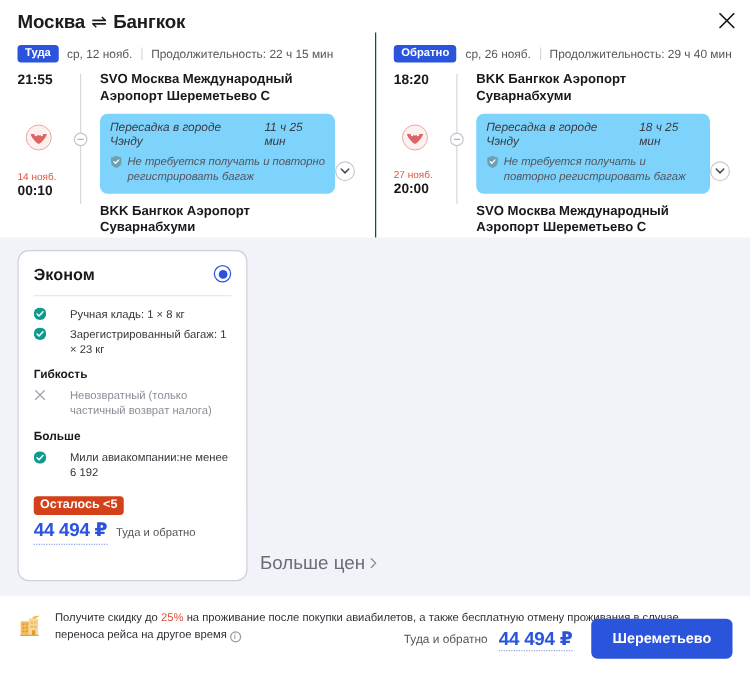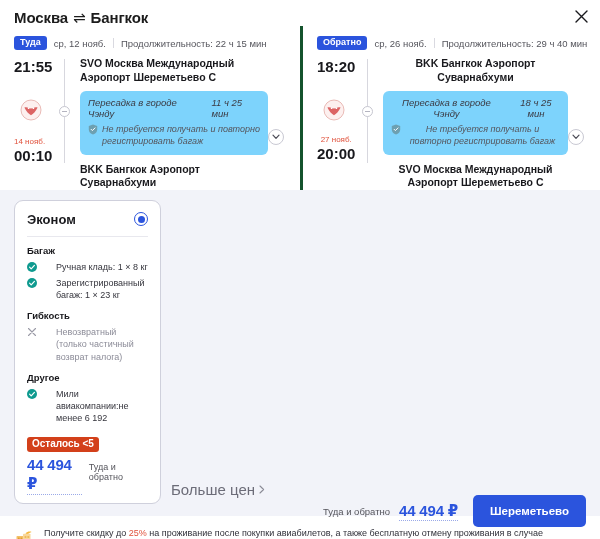--- a/index.html
+++ b/index.html
@@ -23,38 +23,38 @@
   .close-btn {
     position: absolute; top: 6px; right: 9px;
     width: 20px; height: 20px; cursor: pointer;
     display: flex; align-items: center; justify-content: center;
   }
   .close-btn svg { display: block; }
 
   
   .legs { display: flex; width: 100%; padding: 0 0 0 0; }
   .leg { width: 50%; position: relative; padding: 0 10px 0 14px; }
-  .leg.return { padding-left: 14px; border-left: 3px solid #14532d; text-align: center; }
+  .leg.return { padding-left: 14px; border-left: 1px solid #14532d; }
 
   .leg-head {
     display: flex; align-items: center; gap: 7px;
     margin-top: 10px; margin-bottom: 7px; white-space: nowrap;
   }
   .tag {
     background: #2b54dd; color: #fff; font-size: 9px; font-weight: 700;
     padding: 2px 6px 3px 6px; border-radius: 3px; line-height: 1;
   }
   .leg-date { font-size: 9.5px; color: #55555c; }
   .vsep { width: 1px; height: 10px; background: #d9d9e0; display: inline-block; }
   .leg-dur { font-size: 9.5px; color: #55555c; }
 
   
   .tl { display: grid; grid-template-columns: 40px 22px 1fr 22px; column-gap: 0; position: relative; }
   .tl-times { position: relative; }
-  .row-dep, .row-arr { font-size: 15px; font-weight: 700; color: #19191d; line-height: 1.15; }
+  .row-dep, .row-arr { font-size: 11px; font-weight: 700; color: #19191d; line-height: 1.15; }
   .daylabel { font-size: 8px; color: #e0503a; line-height: 1.25; font-weight: 400; }
   .time-dep { position: absolute; top: 1px; left: 0; }
   .airline-logo { position: absolute; left: 6px; }
   .time-arr { position: absolute; left: 0; }
 
   .tl-line { position: relative; }
   .tl-line .bar {
     position: absolute; left: 10px; top: 2px; bottom: 2px; width: 1px; background: #d7d7de;
   }
   .tl-line .node {
@@ -78,22 +78,22 @@
 
   .chev {
     width: 16px; height: 16px; border-radius: 50%; border: 1px solid #c9c9d3;
     display: flex; align-items: center; justify-content: center; cursor: pointer;
     background: #fff; align-self: center; margin-top: 28px;
   }
 
   
   .fare-zone { background: #f2f3f9; padding: 10px 14px 12px 14px; display: flex; align-items: flex-end; gap: 10px; }
   .fare-card {
-    width: 147px; background: #fff; border: 1px solid #cfd0dc; border-radius: 9px;
-    padding: 11px 12px 8px 12px;
+    width: 184px; background: #fff; border: 1px solid #cfd0dc; border-radius: 9px;
+    padding: 11px 12px 28px 12px;
   }
   .fare-head { display: flex; justify-content: space-between; align-items: center; margin-bottom: 9px; }
   .fare-name { font-size: 13px; font-weight: 700; color: #19191d; }
   .radio {
     width: 14px; height: 14px; border-radius: 50%; border: 1.6px solid #2b54dd;
     display: flex; align-items: center; justify-content: center; cursor: pointer;
   }
   .radio:after { content: ""; width: 7px; height: 7px; border-radius: 50%; background: #2b54dd; }
   .divider { height: 1px; background: #e8e8ee; margin: 0 0 8px 0; }
   .grp-title { font-size: 9.5px; font-weight: 700; color: #19191d; margin: 0 0 5px 0; }
@@ -280,21 +280,20 @@
 
   <div class="fare-zone">
     <div class="fare-card">
       <div class="fare-head">
         <span class="fare-name">Эконом</span>
         <span class="radio"></span>
       </div>
       <div class="divider"></div>
 
       
-      <div class="grp-title">Багаж</div>
       <div class="grp">
         <div class="feat">
           <svg width="10" height="10" viewBox="0 0 10 10" style="flex:none;margin-top:1px">
             <circle cx="5" cy="5" r="5" fill="#0f9a8f"></circle>
             <path d="M2.6 5.2 L4.2 6.8 L7.4 3.4" stroke="#fff" stroke-width="1.2" fill="none" stroke-linecap="round" stroke-linejoin="round"></path>
           </svg>
           <span class="ftxt">Ручная кладь: 1 × 8 кг</span>
         </div>
         <div class="feat">
           <svg width="10" height="10" viewBox="0 0 10 10" style="flex:none;margin-top:1px">
@@ -310,21 +309,21 @@
       <div class="grp">
         <div class="feat muted">
           <svg width="10" height="10" viewBox="0 0 10 10" style="flex:none;margin-top:1px">
             <path d="M1.5 1.5 L8.5 8.5 M8.5 1.5 L1.5 8.5" stroke="#9a9aa6" stroke-width="1.1" stroke-linecap="round"></path>
           </svg>
           <span class="ftxt">Невозвратный (только частичный возврат налога)</span>
         </div>
       </div>
 
       
-      <div class="grp-title">Другое</div>
+      <div class="grp-title">Больше</div>
       <div class="grp">
         <div class="feat">
           <svg width="10" height="10" viewBox="0 0 10 10" style="flex:none;margin-top:1px">
             <circle cx="5" cy="5" r="5" fill="#0f9a8f"></circle>
             <path d="M2.6 5.2 L4.2 6.8 L7.4 3.4" stroke="#fff" stroke-width="1.2" fill="none" stroke-linecap="round" stroke-linejoin="round"></path>
           </svg>
           <span class="ftxt">Мили авиакомпании:не менее 6 192</span>
         </div>
       </div>
 

